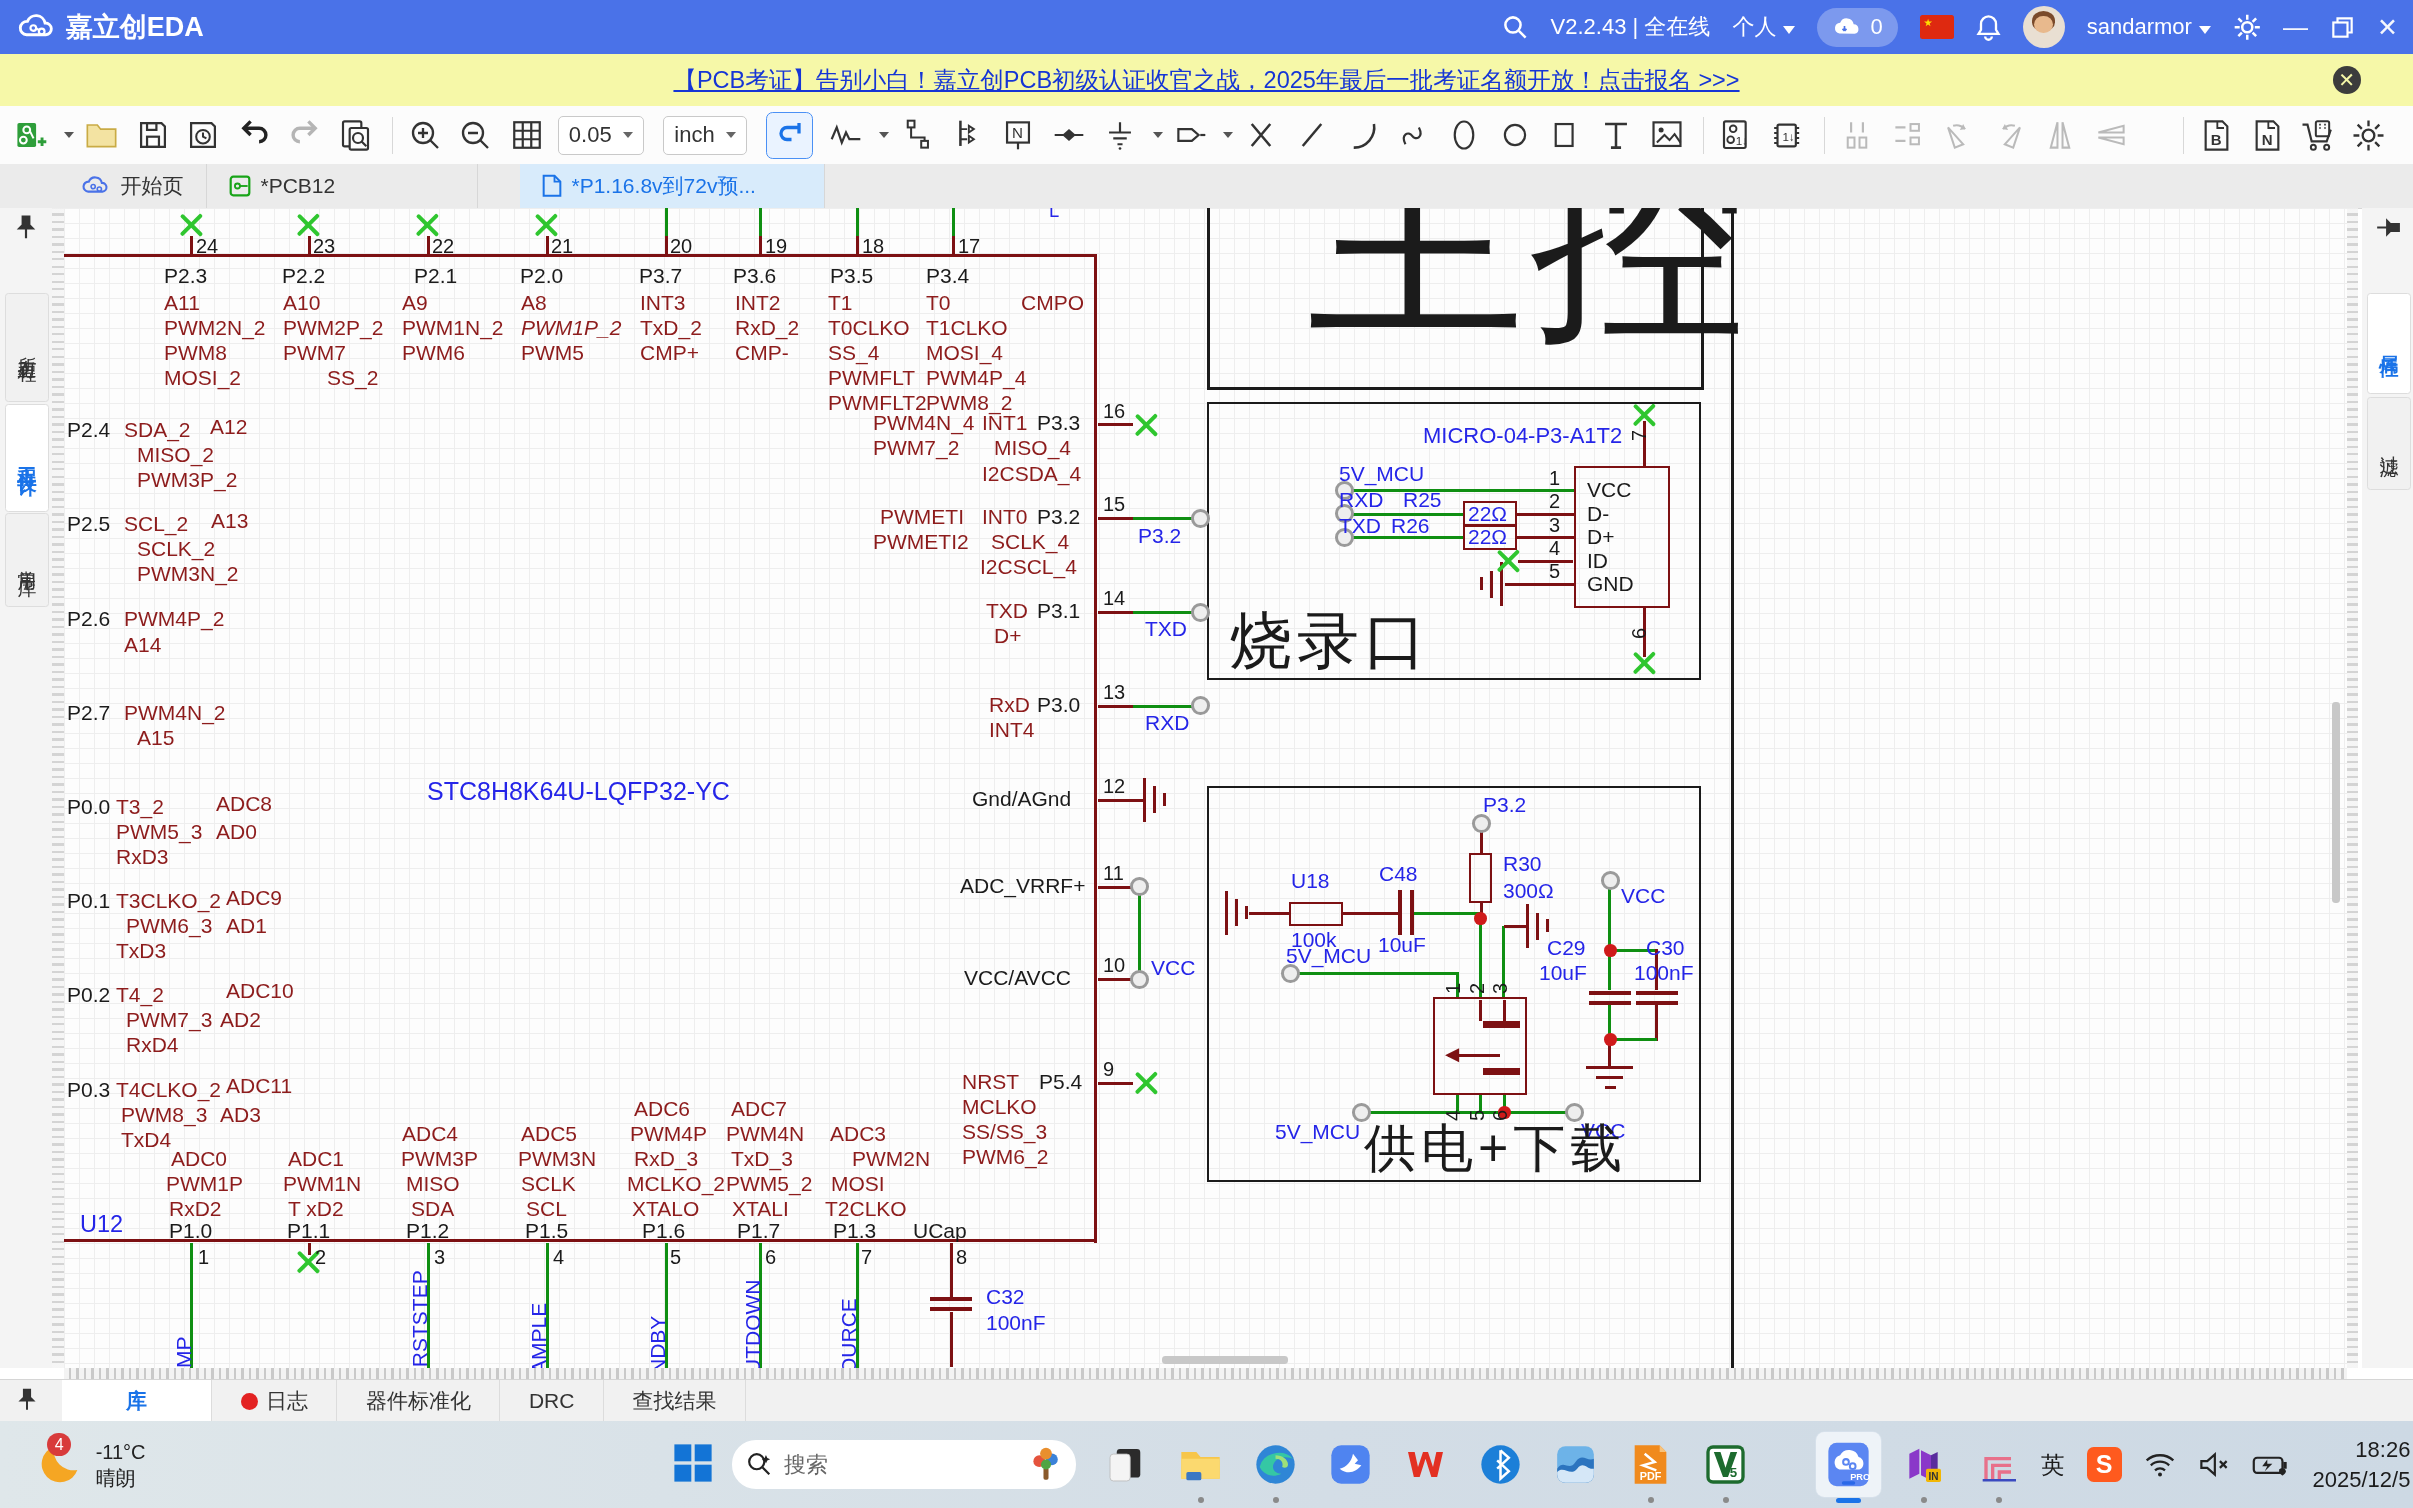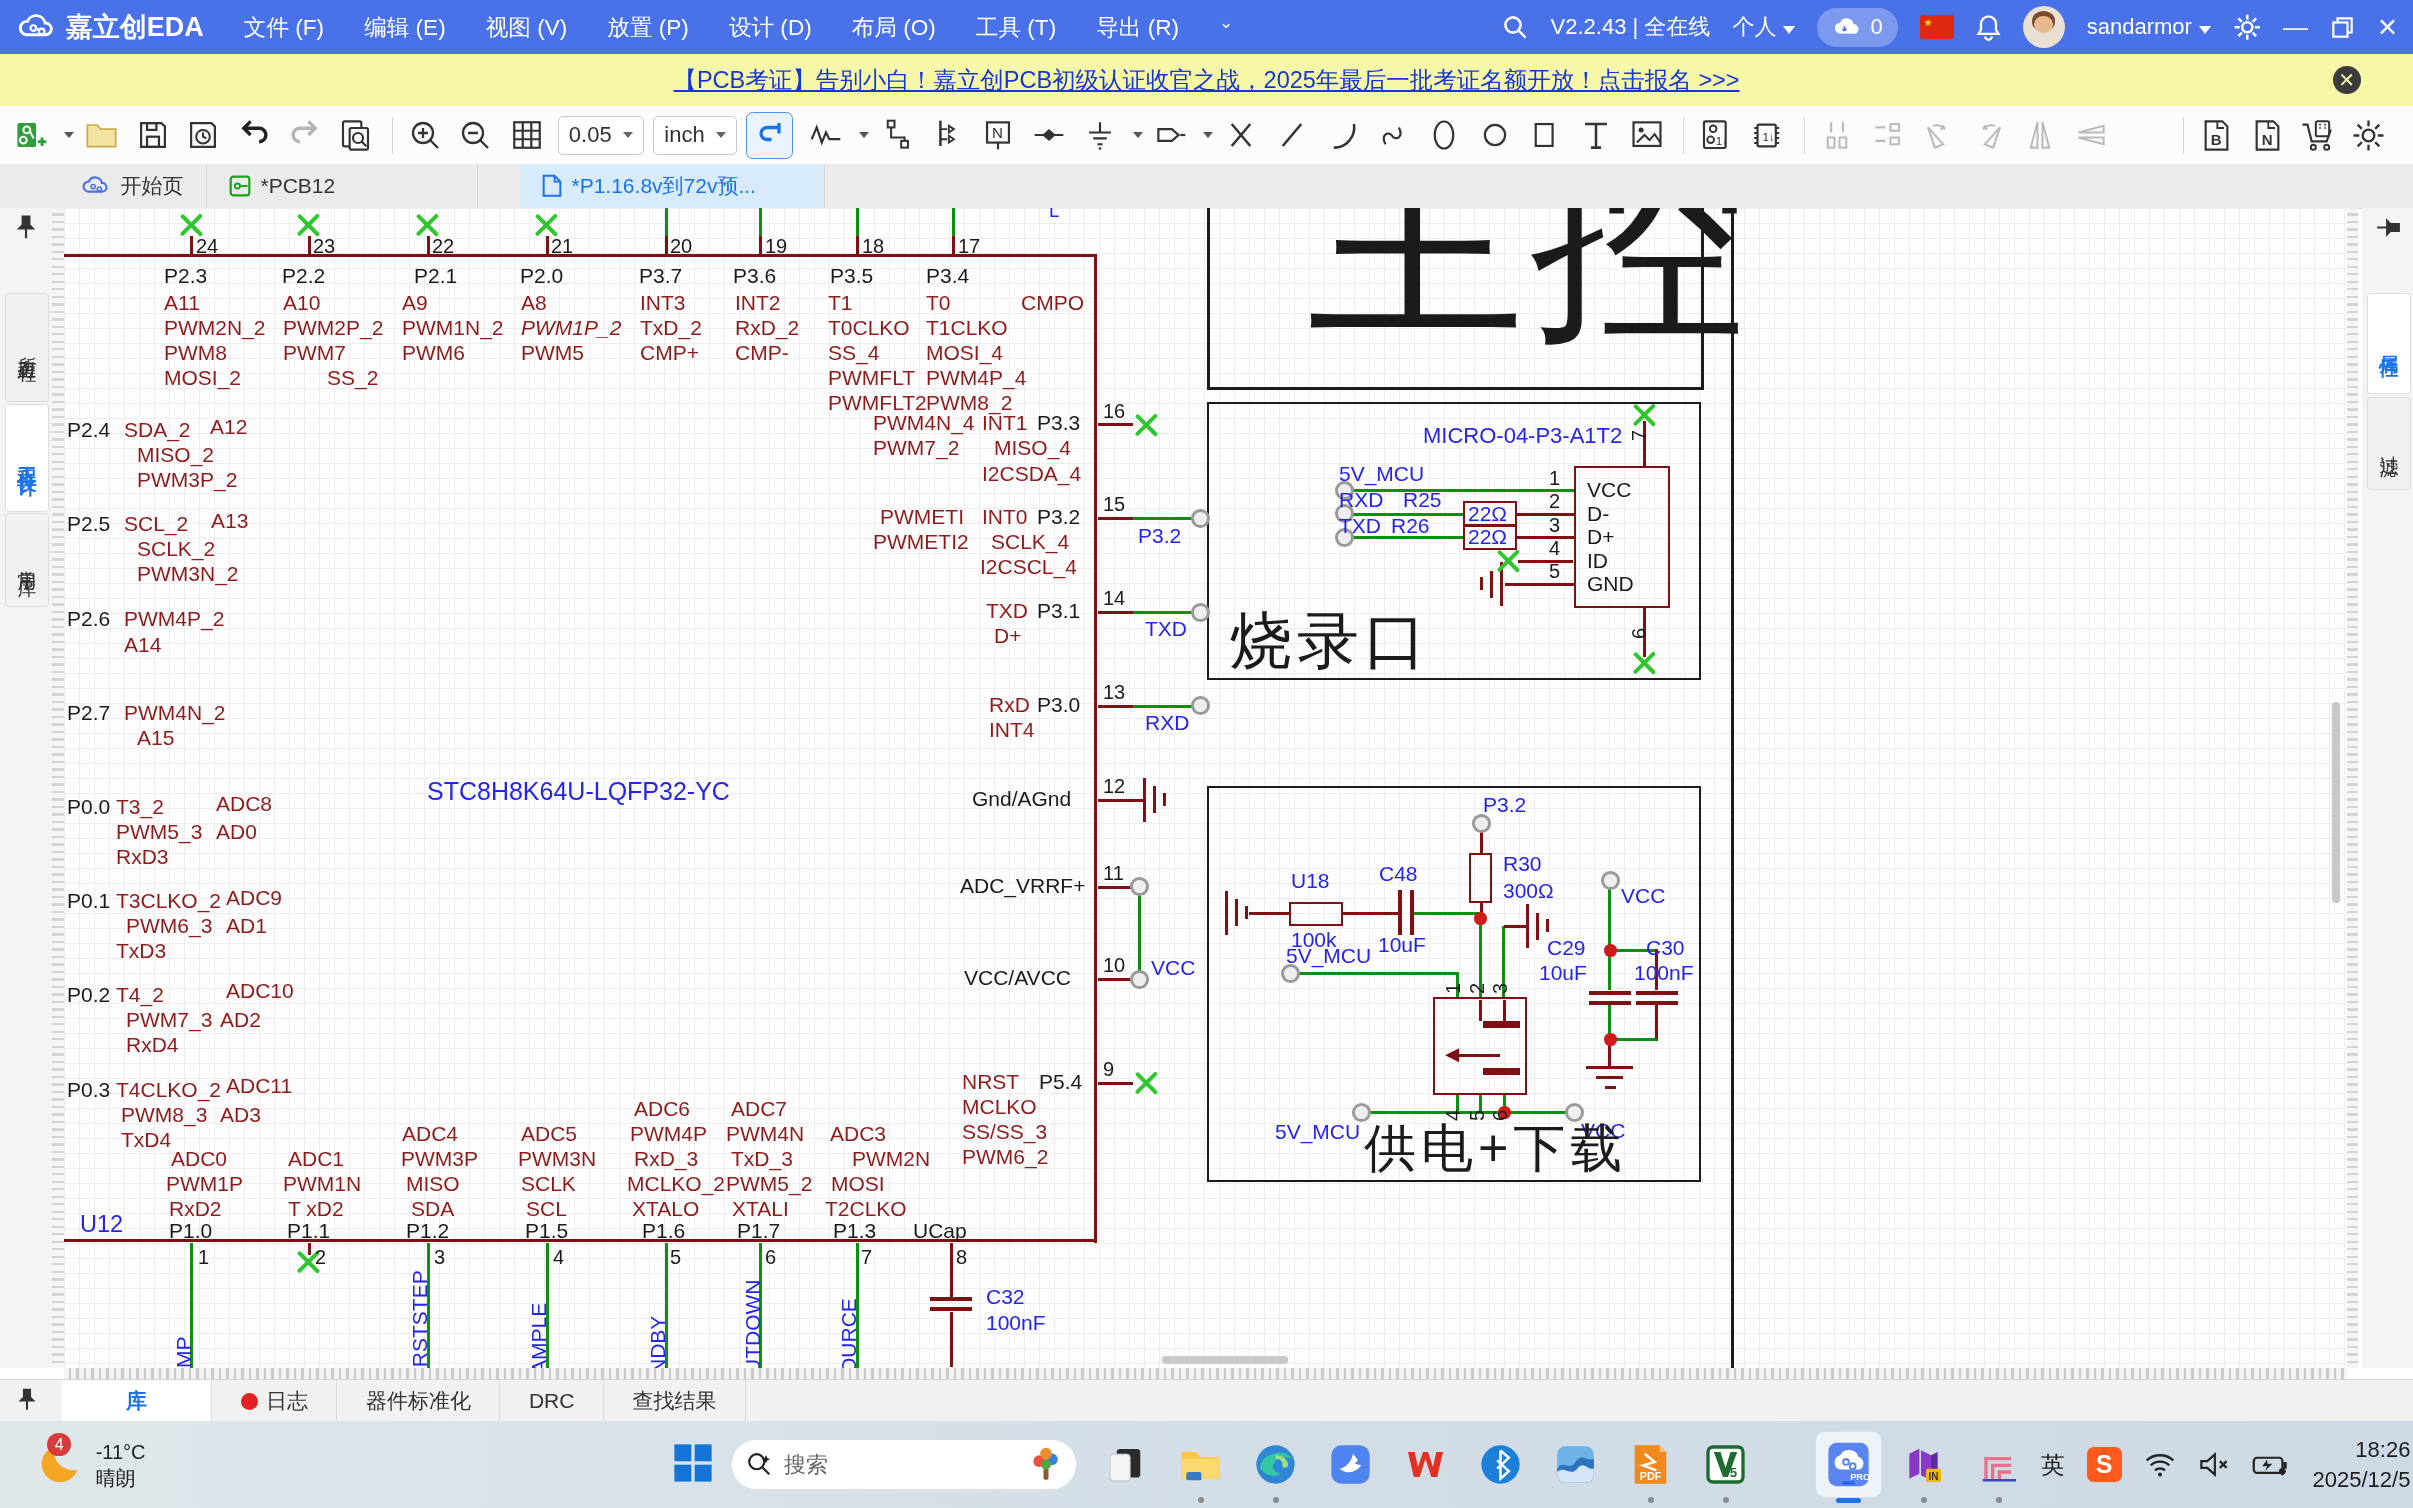--- a/index.html
+++ b/index.html
@@ -21,21 +21,21 @@
   .winbtn{font-size:25px;opacity:.95;}
   
   #banner{position:absolute;left:0;top:54px;width:2413px;height:52px;background:#f6f8a8;display:flex;align-items:center;justify-content:center;}
   #banner a{color:#1535d6;font-size:23.5px;text-decoration:underline;}
   .banner-close{position:absolute;right:52px;top:11.7px;width:28.5px;height:28.5px;border-radius:50%;background:#3c3c3c;color:#f6f8a8;font-size:20px;line-height:28.5px;text-align:center;}
   
   #toolbar{position:absolute;left:0;top:106px;width:2413px;height:59px;background:#fcfcfc;border-bottom:0.8px solid #dcdcdc;display:flex;align-items:center;padding-left:11.7px;box-sizing:border-box;}
   .tbi{width:39px;height:39px;display:flex;align-items:center;justify-content:center;margin-right:11.7px;flex:none;}
   .tbi svg{display:block;}
   .tsep{width:0.8px;height:37px;background:#d8d8d8;margin:0 13.4px 0 5px;flex:none;}
-  .tbox{height:37px;border:0.8px solid #c9c9c9;border-radius:5px;background:#fff;display:flex;align-items:center;font-size:22px;color:#333;padding:0 10px;margin-right:9px;flex:none;}
+  .tbox{height:37px;border:0.8px solid #c9c9c9;border-radius:5px;background:#fff;display:flex;align-items:center;font-size:22px;color:#333;padding:0 10px;margin-right:19px;flex:none;}
   .tbox .dn{border-top-color:#666;margin-left:11.7px;border-left-width:5.9px;border-right-width:5.9px;border-top-width:6.7px;}
   .tbactive{width:45px;height:45px;border:1.7px solid #4a90f5;background:#eaf3ff;border-radius:6.7px;display:flex;align-items:center;justify-content:center;margin-right:13.4px;flex:none;}
   .gray{opacity:.32;}
   .minicaret{width:0;height:0;border-left:5px solid transparent;border-right:5px solid transparent;border-top:6.7px solid #555;margin-left:1.7px;margin-right:8.4px;}
   
   #tabbar{position:absolute;left:0;top:164px;width:2413px;height:44px;background:#ebebeb;border-bottom:0.8px solid #d7d7d7;display:flex;align-items:stretch;}
   .dtab{display:flex;align-items:center;gap:10px;padding:0 22px;font-size:21px;color:#333;border-right:0.8px solid #d7d7d7;}
   .dtab.active{background:#d8ebfb;color:#1a73e8;}
   
   .sidestrip{position:absolute;top:208px;width:52px;height:1160px;background:#f4f4f4;}
@@ -81,31 +81,20 @@
 
 <div id="menubar">
   <div class="logo">
     <svg width="39" height="28.5" viewBox="0 0 46 34">
         <path d="M10 26a8 8 0 0 1 1-16 11 11 0 0 1 21 2 7 7 0 0 1 1 14z" fill="none" stroke="#fff" stroke-width="3.4"></path>
         <circle cx="18" cy="18" r="3.4" fill="none" stroke="#fff" stroke-width="2.6"></circle>
         <circle cx="28" cy="22" r="3.4" fill="none" stroke="#fff" stroke-width="2.6"></circle>
         <path d="M21 18l5 3" stroke="#fff" stroke-width="2.6"></path>
       </svg>
     <span>嘉立创EDA</span>
-  </div>
-  <div style="display:flex;margin-left:20px;">
-    <span class="menu-item">文件 (F)</span>
-    <span class="menu-item">编辑 (E)</span>
-    <span class="menu-item">视图 (V)</span>
-    <span class="menu-item">放置 (P)</span>
-    <span class="menu-item">设计 (D)</span>
-    <span class="menu-item">布局 (O)</span>
-    <span class="menu-item">工具 (T)</span>
-    <span class="menu-item">导出 (R)</span>
-    <span class="menu-item" style="font-size:17px;">⌄</span>
   </div>
   <div class="mb-right">
     <svg width="27" height="27" viewBox="0 0 32 32">
         <circle cx="13" cy="13" r="9" fill="none" stroke="#fff" stroke-width="3"></circle>
         <path d="M20 20l8 8" stroke="#fff" stroke-width="3"></path>
       </svg>
     <span style="font-size:22px;">V2.2.43 | 全在线</span>
     <span style="font-size:22px;"><span>个人</span><span class="caret"></span></span>
     <span class="pill">
       <svg width="30" height="23.5" viewBox="0 0 36 28">

